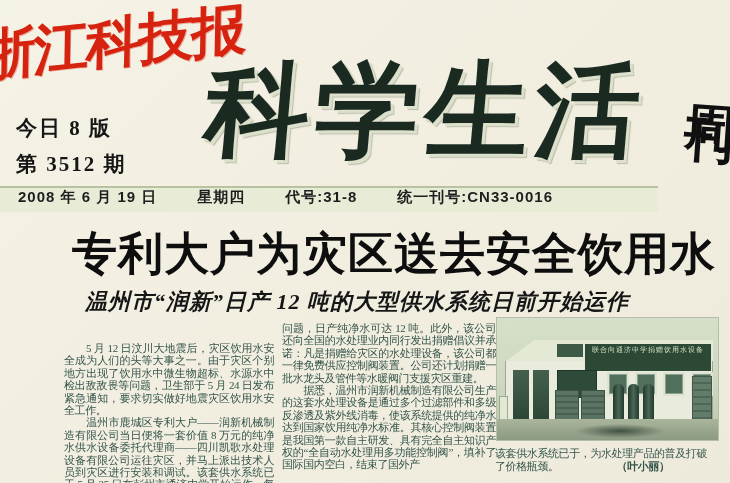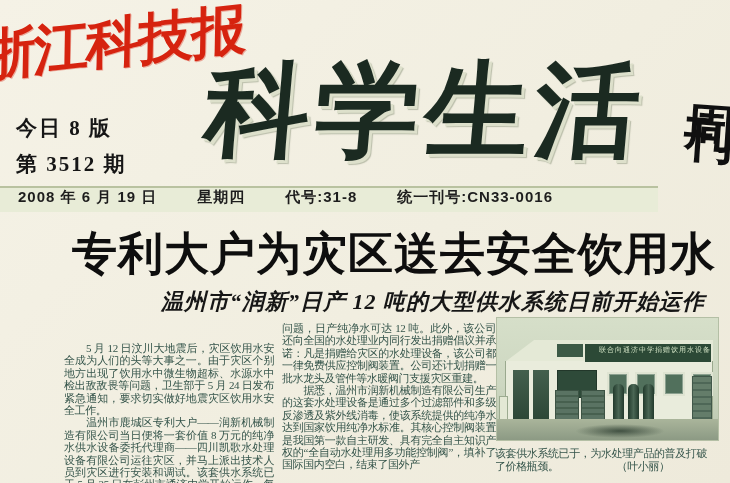--- a/index.html
+++ b/index.html
@@ -47,56 +47,56 @@
   }
   .datebar span { margin-right: 40px; letter-spacing: 1px; }
   
   .headline {
     position: absolute; left: 72px; top: 224px; width: 640px;
     text-align: right; font-size: 45px; font-weight: 900; color: #0e0e0e;
     letter-spacing: 1px; white-space: nowrap;
   }
   .subheadline {
     position: absolute; left: 85px; top: 287px; width: 620px;
-    text-align: right; font-size: 22px; font-weight: 600; color: #161616;
+    text-align: left; font-size: 22px; font-weight: 600; color: #161616;
     letter-spacing: 1px; white-space: nowrap; font-style: italic;
   }
   
   .col {
     position: absolute; top: 322px; height: 161px; overflow: hidden;
     font-size: 11px; line-height: 12.4px; letter-spacing: -0.4px;
     color: #34544a; text-align: justify; white-space: pre-line;
   }
   .col1 { left: 64px;  width: 210px; margin-top: 20px; }
   .col2 { left: 282px; width: 214px; }
   .col3 {
     position: absolute; left: 495px; top: 447px; width: 218px; height: 34px;
     font-size: 11px; line-height: 13px; letter-spacing: -0.4px;
     color: #34544a; overflow: hidden;
   }
-  .byline { padding-left: 58px; font-weight: normal; }
+  .byline { padding-left: 58px; font-weight: bold; }
   
   .photo {
     position: absolute; left: 496px; top: 317px; width: 223px; height: 124px;
     background: linear-gradient(#d6dfc9 0%, #cdd7c1 55%, #b9c5ad 100%);
     overflow: hidden; border: 1px solid #b4bfa5;
   }
   .ph-roof {
     position: absolute; left: 8px; top: 22px; width: 208px; height: 22px;
     background: #e4e9d6; border-bottom: 1px solid #9fae93;
     clip-path: polygon(0 100%, 14% 0, 100% 0, 100% 100%);
   }
   .ph-building {
     position: absolute; left: 8px; top: 43px; width: 208px; height: 60px;
     background: #e9ecdc; border: 1px solid #9aa98e; border-top: none;
   }
   .ph-banner {
-    position: absolute; left: 88px; top: 26px; width: 126px; height: 18px;
+    position: absolute; left: 88px; top: 26px; width: 126px; height: 27px;
     background: #2c4936; color: #cfe0c2; font-size: 7px; line-height: 13px;
-    text-align: right; letter-spacing: 1px; overflow: hidden;
+    text-align: center; letter-spacing: 1px; overflow: hidden;
     font-family: "DejaVu Sans", sans-serif; white-space: nowrap;
   }
   .ph-banner-side {
     position: absolute; left: 60px; top: 26px; width: 26px; height: 13px;
     background: #3c5a46;
   }
   .ph-sign {
     position: absolute; left: 60px; top: 52px; width: 40px; height: 28px;
     background: #2e4a39; border: 1px solid #22372a;
   }

